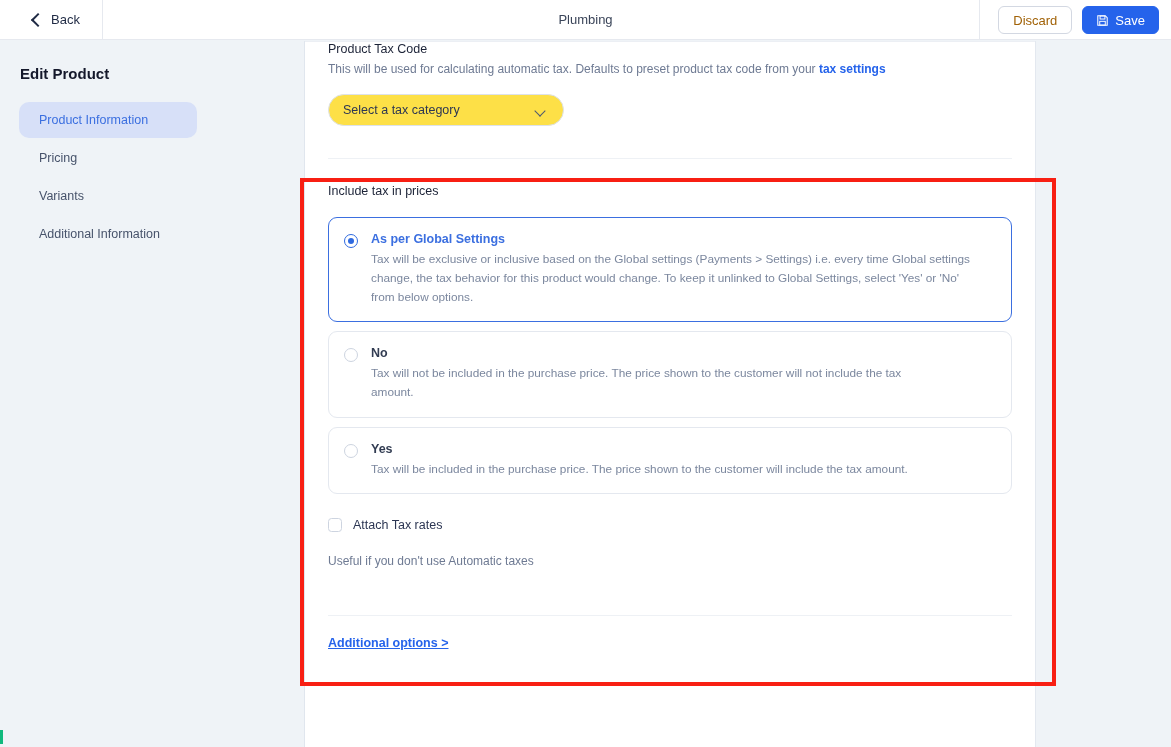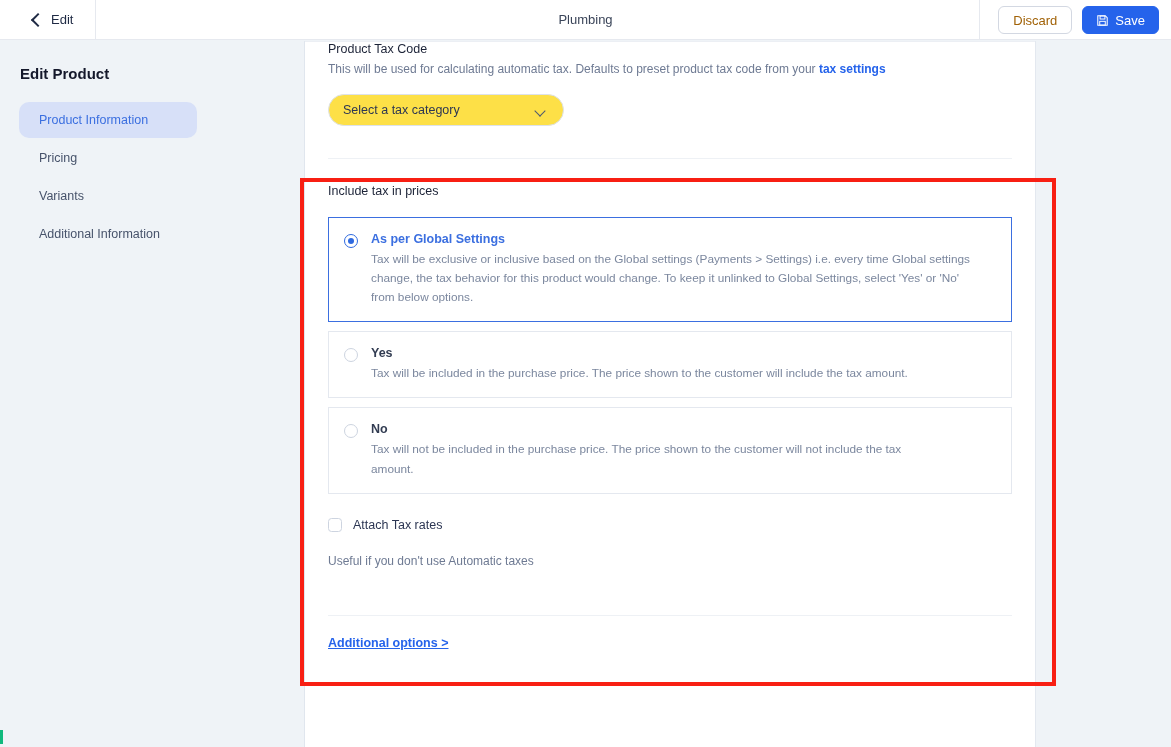--- a/index.html
+++ b/index.html
@@ -146,21 +146,21 @@
     height: 1px; background: #eef1f5;
   }
 
   .sec2 { padding-top: 25px; }
   .sec-title { font-size: 12.5px; color: #1c2337; font-weight: 400; }
   .sec-sub { font-size: 12px; color: #6e7a93; margin-top: 7px; }
 
   .radio-list { margin-top: 19px; }
   .radio-card {
     border: 1px solid #e4e8ef;
-    border-radius: 0;
+    border-radius: 9px;
     padding: 14px 16px 14px 15px;
     display: flex; gap: 13px;
     margin-bottom: 9px;
     cursor: pointer;
     background: #fff;
   }
   .radio-card.selected {
     border: 1.4px solid #3b6fe0;
   }
   .radio-outer {
@@ -239,21 +239,21 @@
     width: 3px; height: 14px;
     background: #0fb97d;
   }
 </style>
 </head>
 <body>
 
 <div class="topbar">
   <div class="back-btn">
     <span class="back-chev"></span>
-    <span class="back-label">Edit</span>
+    <span class="back-label">Back</span>
   </div>
   <div class="topbar-title">Plumbing</div>
   <div class="topbar-actions">
     <button class="btn-discard">Discard</button>
     <button class="btn-save">
       <svg class="save-icon" viewBox="0 0 16 16">
         <path d="M2.2 2.2h9.2l2.4 2.4v9.2H2.2z" fill="none" stroke="#ffffff" stroke-width="1.3"></path>
         <rect x="5" y="2.5" width="6" height="3.7" fill="none" stroke="#ffffff" stroke-width="1.2"></rect>
         <rect x="4.6" y="9" width="6.8" height="4.6" fill="none" stroke="#ffffff" stroke-width="1.2"></rect>
       </svg>
@@ -308,33 +308,33 @@
         <span class="radio-outer"></span>
         <div class="radio-body">
           <div class="radio-title">As per Global Settings</div>
           <div class="radio-desc">Tax will be exclusive or inclusive based on the Global settings (Payments &gt; Settings) i.e. every time Global settings change, the tax behavior for this product would change. To keep it unlinked to Global Settings, select 'Yes' or 'No' from below options.</div>
         </div>
       </div>
 
       <div class="radio-card">
         <span class="radio-outer"></span>
         <div class="radio-body">
+          <div class="radio-title">No</div>
+          <div class="radio-desc" style="max-width:575px">Tax will not be included in the purchase price. The price shown to the customer will not include the tax amount.</div>
+        </div>
+      </div>
+
+      <div class="radio-card">
+        <span class="radio-outer"></span>
+        <div class="radio-body">
           <div class="radio-title">Yes</div>
           <div class="radio-desc">Tax will be included in the purchase price. The price shown to the customer will include the tax amount.</div>
         </div>
       </div>
 
-      <div class="radio-card">
-        <span class="radio-outer"></span>
-        <div class="radio-body">
-          <div class="radio-title">No</div>
-          <div class="radio-desc" style="max-width:575px">Tax will not be included in the purchase price. The price shown to the customer will not include the tax amount.</div>
-        </div>
-      </div>
-
     </div>
 
     
     <div class="attach-row">
       <span class="checkbox"></span>
       <span class="attach-label">Attach Tax rates</span>
     </div>
     <div class="attach-hint">Useful if you don't use Automatic taxes</div>
 
     <div class="divider3"></div>

